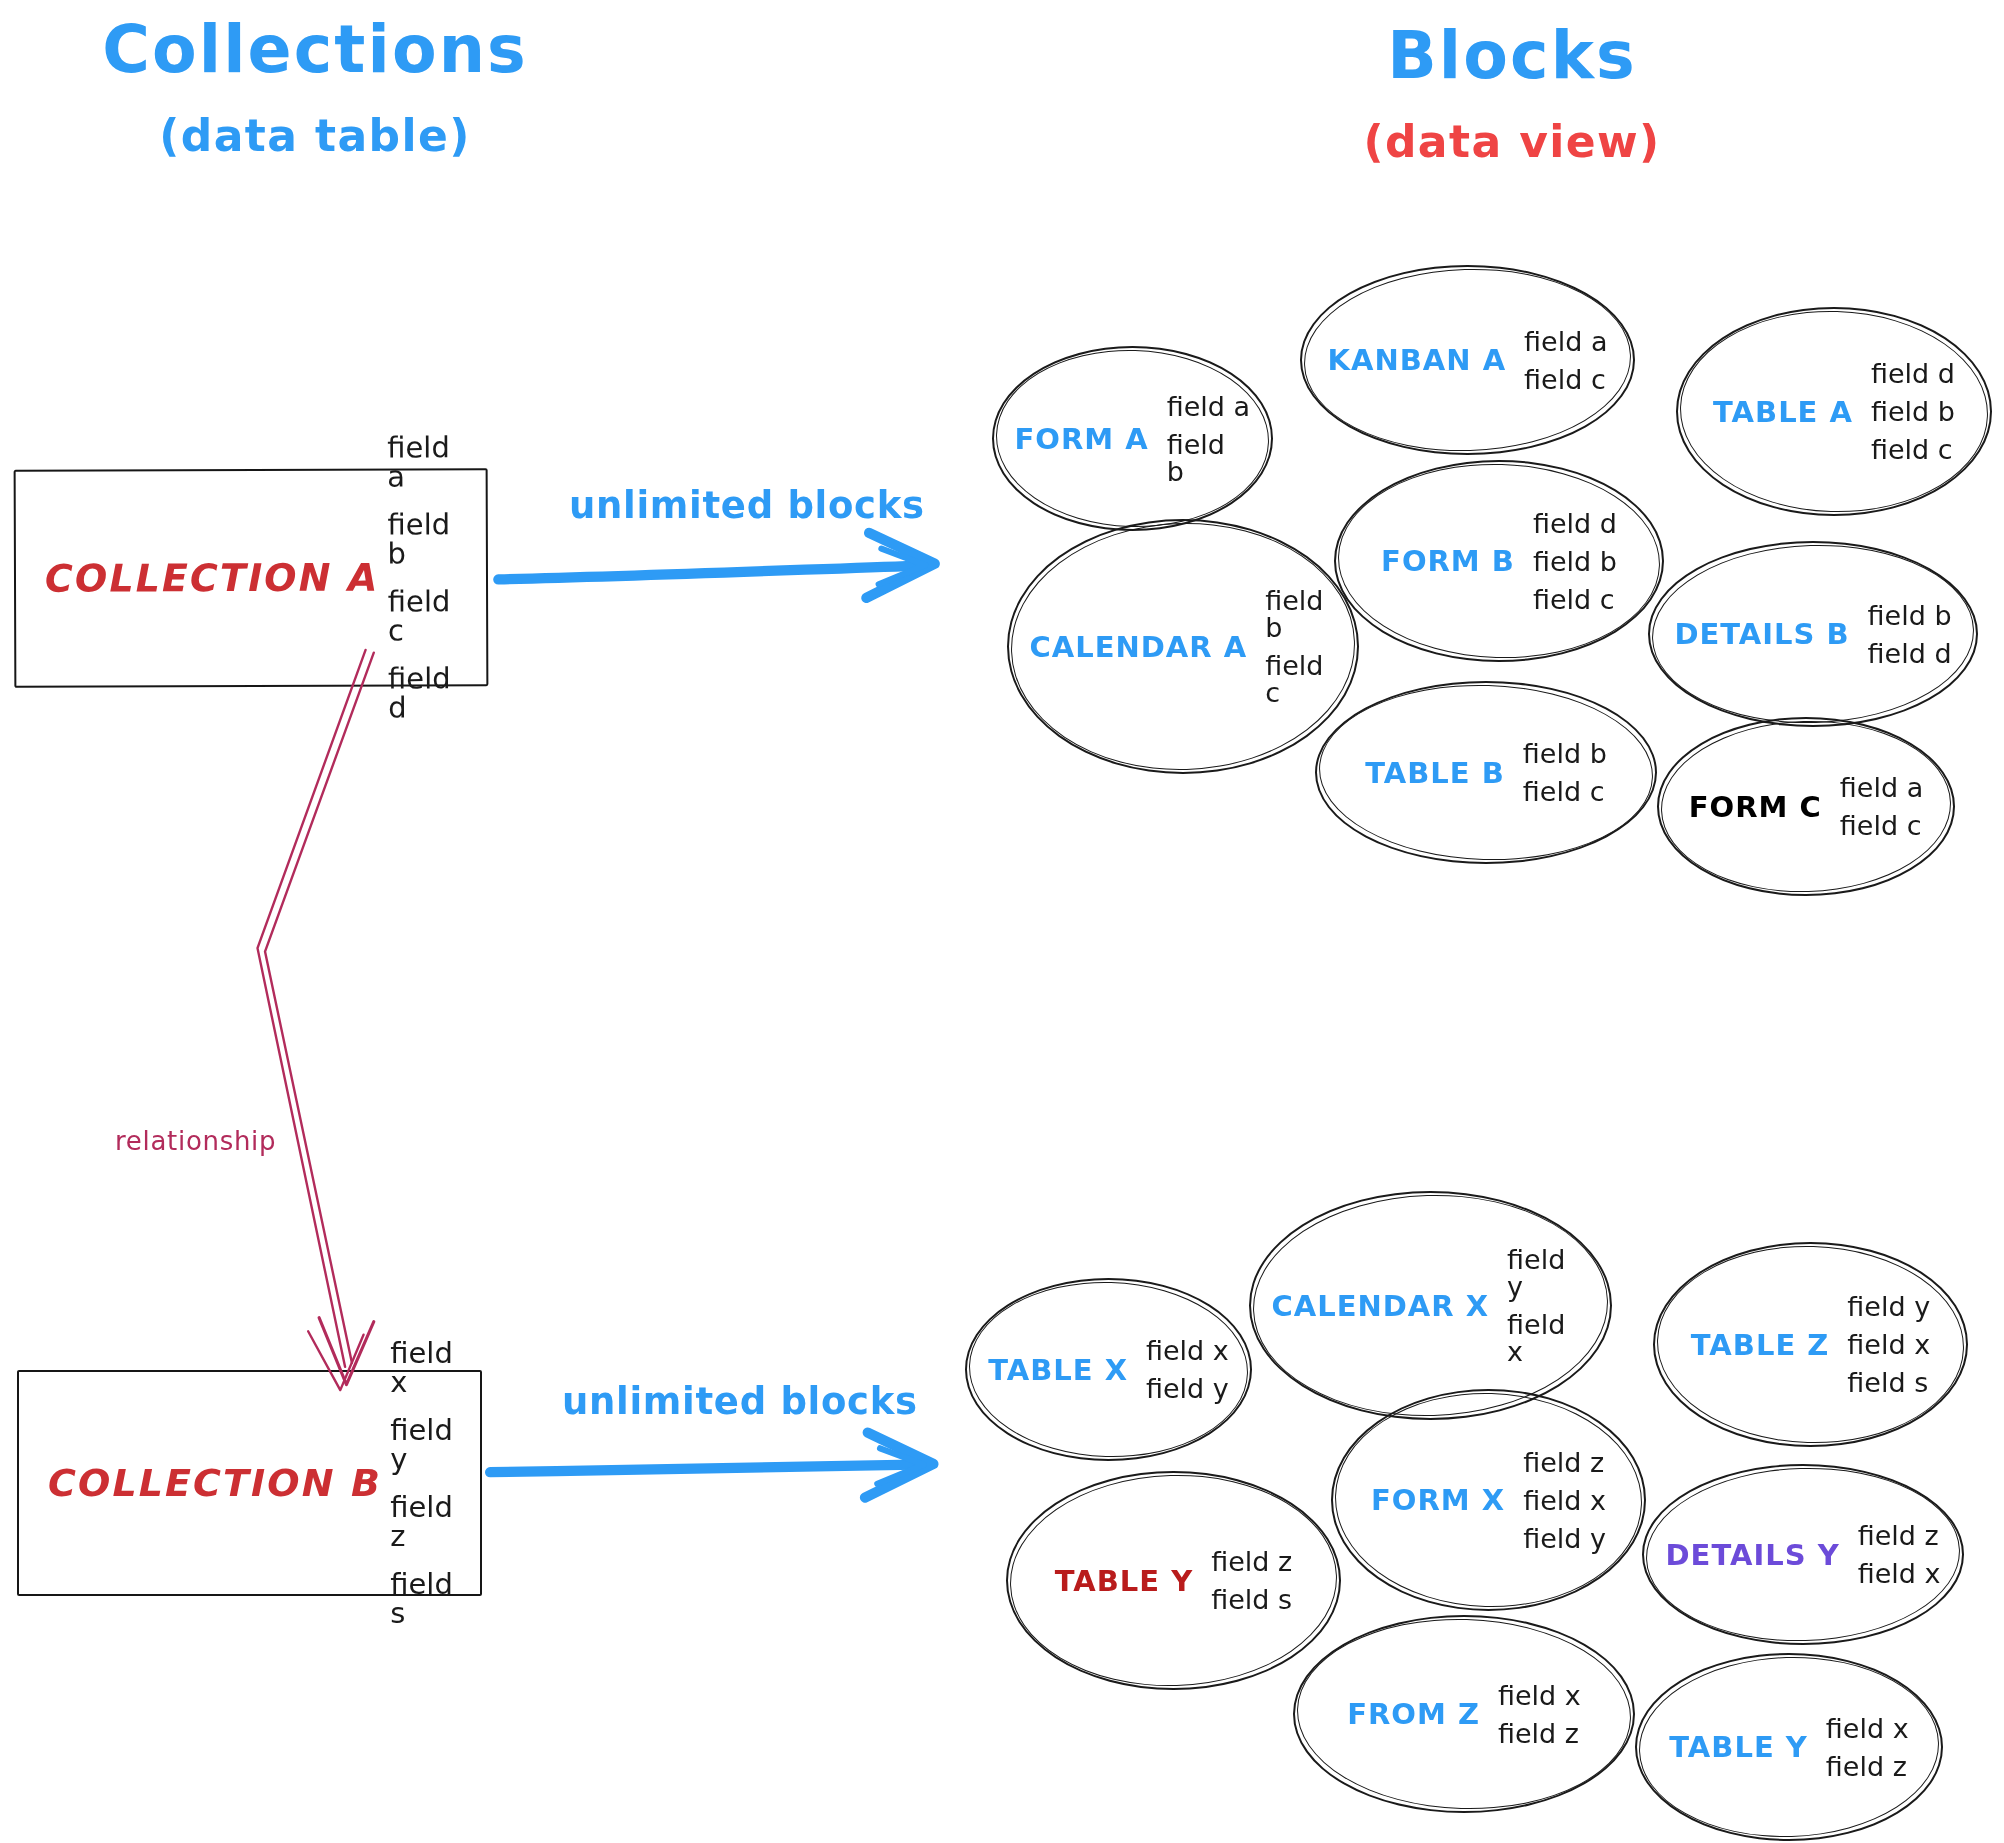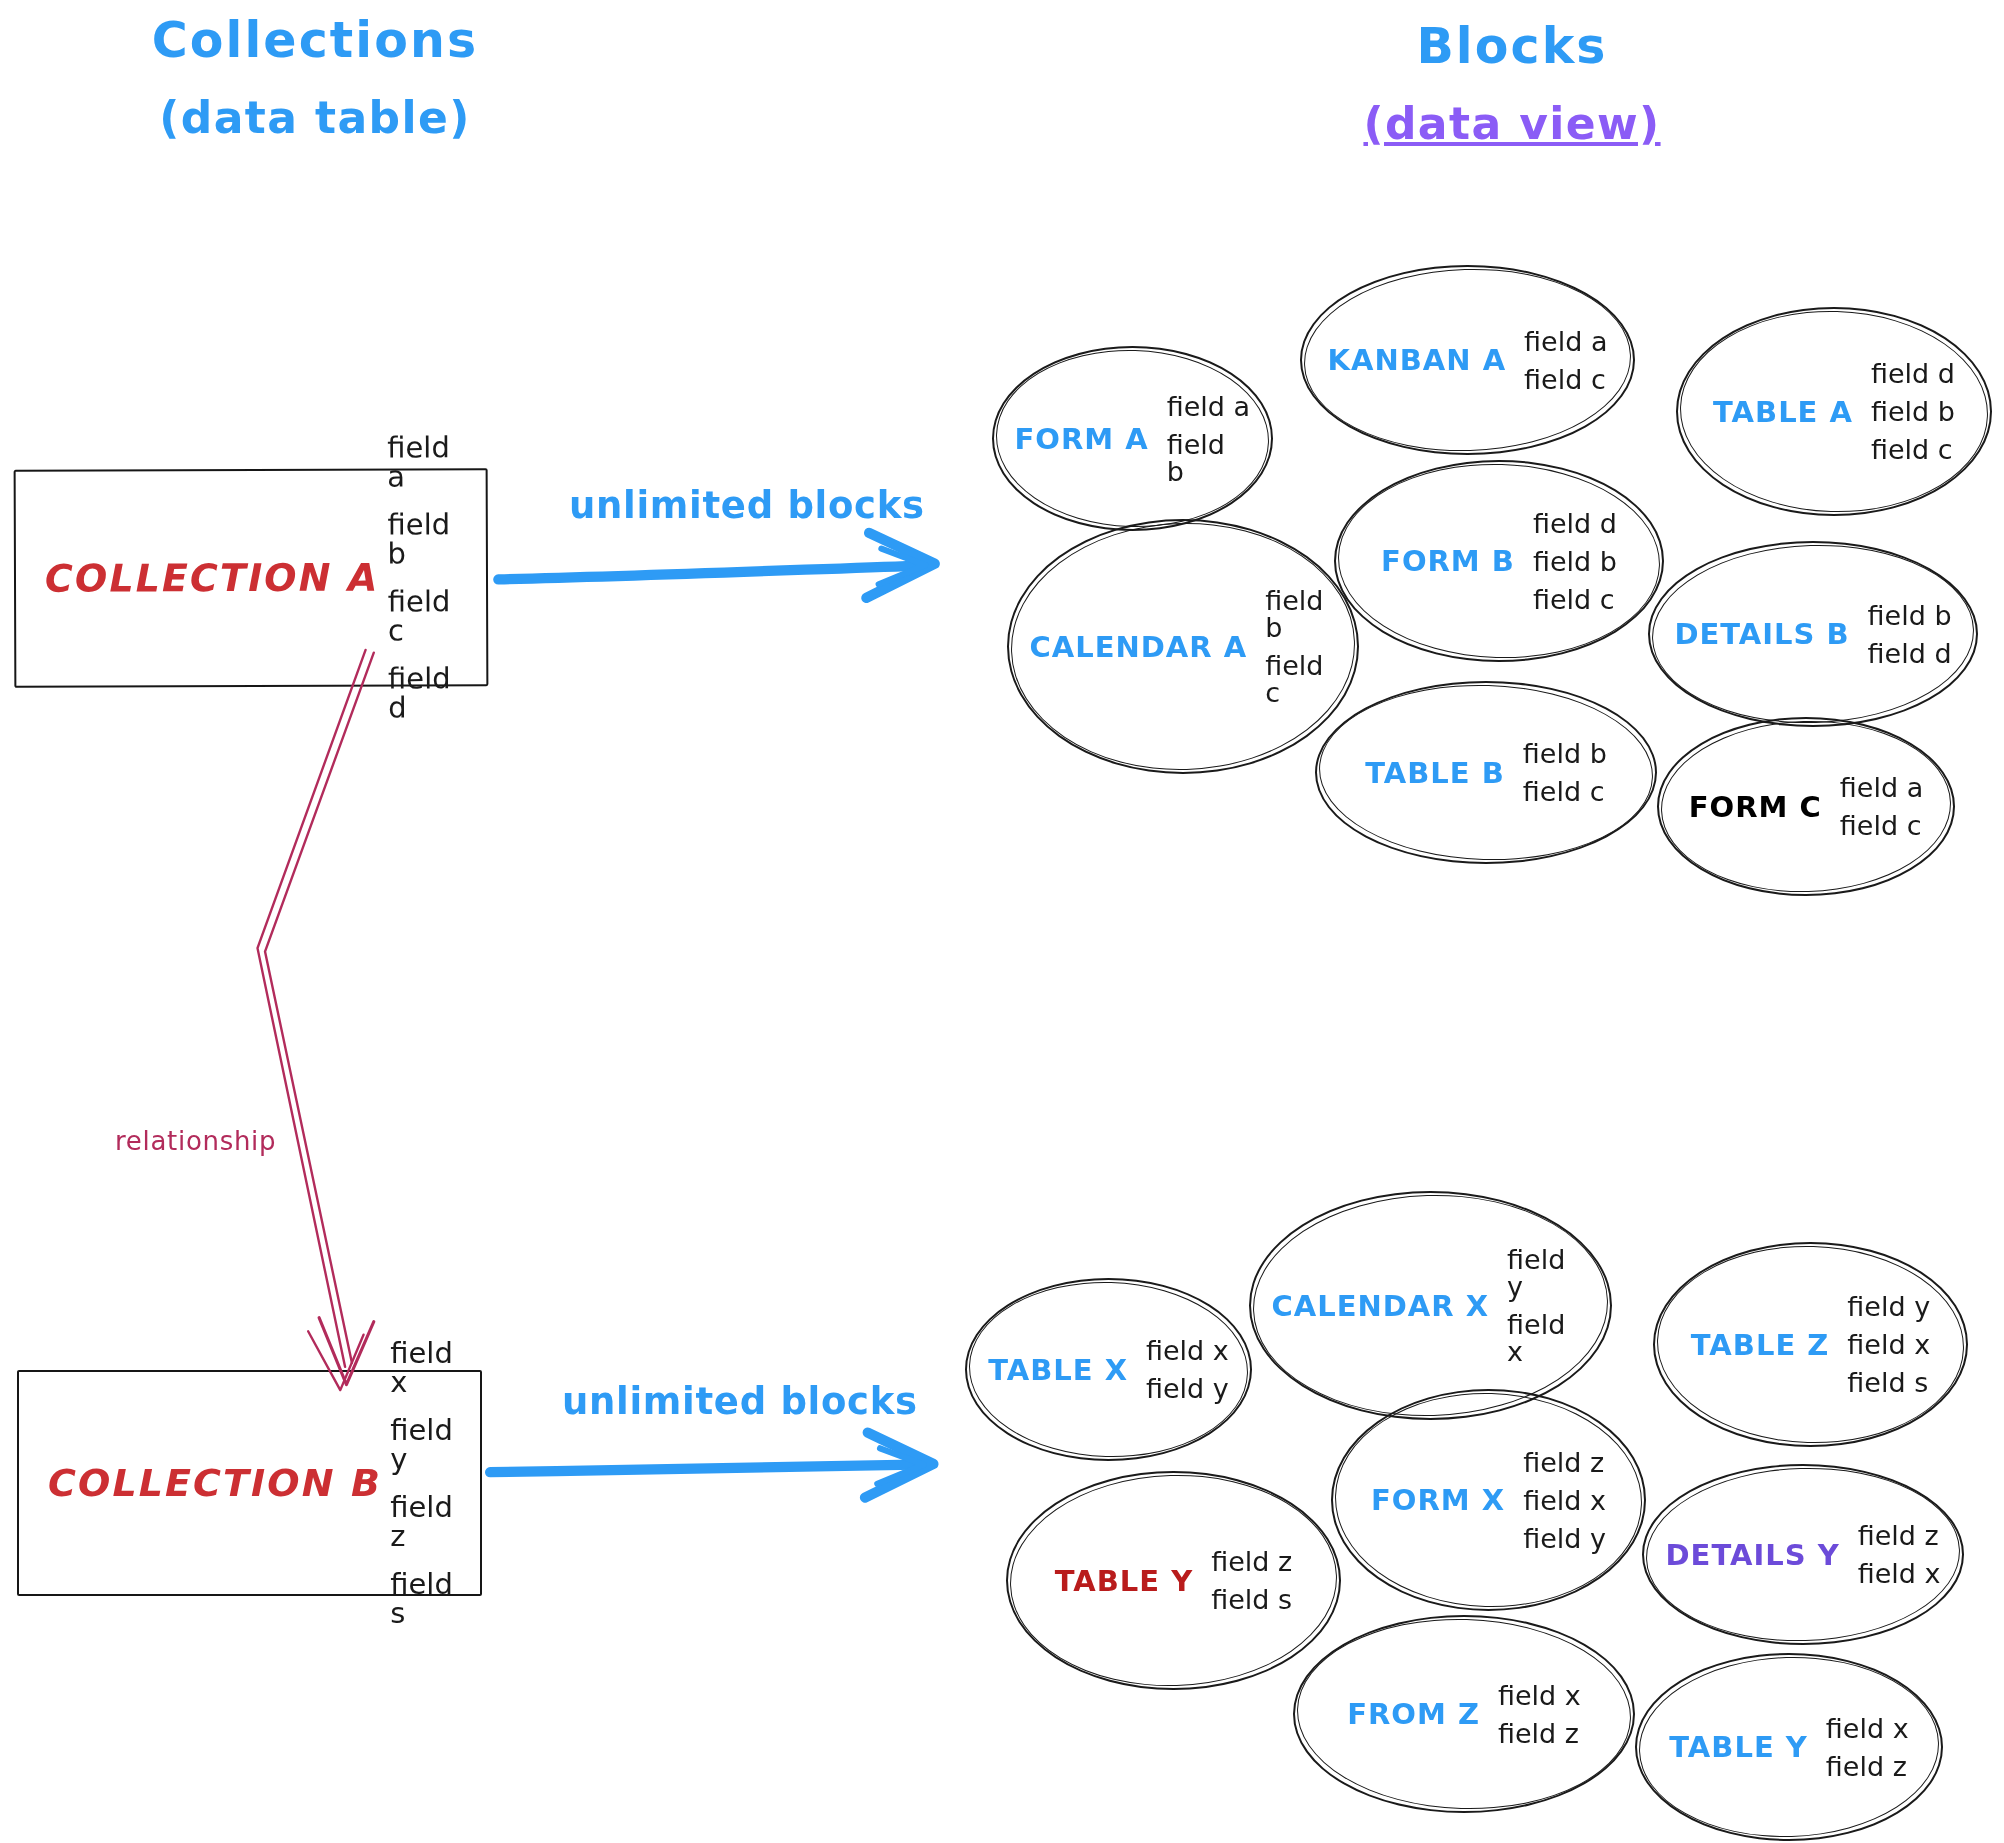--- a/index.html
+++ b/index.html
@@ -4,21 +4,21 @@
 <style>
   html,body{margin:0;padding:0;background:#ffffff;}
   .canvas{
     position:relative;width:2005px;height:1843px;background:#ffffff;
     font-family:"DejaVu Sans",sans-serif;color:#1a1a1a;overflow:hidden;
   }
   .overlay{position:absolute;left:0;top:0;width:2005px;height:1843px;pointer-events:none;z-index:6;}
 
   
   .heading{position:absolute;text-align:center;transform:translateX(-50%);white-space:nowrap;z-index:2;}
-  .h1{font-size:49px;font-weight:700;letter-spacing:2.1px;}
+  .h1{font-size:65px;font-weight:700;letter-spacing:2.1px;}
   .h2{font-size:44px;font-weight:600;margin-top:23px;letter-spacing:1.4px;}
 
   
   .colbox{
     position:absolute;border:2.7px solid #161616;background:#ffffff;border-radius:2.1px;
     display:flex;align-items:center;box-sizing:border-box;padding:0 27px 0 29px;gap:8.2px;z-index:3;
   }
   .colbox.tilt{transform:rotate(-0.2deg);}
   .cname{font-size:38px;font-weight:700;letter-spacing:2.1px;flex:1;white-space:nowrap;font-style:italic;}
   .cfields{display:flex;flex-direction:column;gap:19px;font-size:29px;line-height:1;align-items:flex-start;}
@@ -68,21 +68,21 @@
       <path d="M 450 1946 L 497 2032 L 531 1951" stroke="#b22b5b" stroke-width="3.5" fill="none" stroke-linecap="round" stroke-linejoin="round"></path>
     </g>
   </svg>
 
   <div class="heading" style="left:315px;top:12.3px;">
     <div class="h1" style="color: rgb(46, 155, 245);">Collections</div>
     <div class="h2" style="color: rgb(46, 155, 245);">(data table)</div>
   </div>
   <div class="heading" style="left:1512px;top:18px;">
     <div class="h1" style="color: rgb(46, 155, 245);">Blocks</div>
-    <div class="h2" style="color: #8b5cf6; text-decoration: underline;">(data view)</div>
+    <div class="h2" style="color: #ef4444;">(data view)</div>
   </div>
 
   <div class="colbox tilt" style="left:13.7px;top:469px;width:474px;height:218px;">
     <span class="cname" style="color: rgb(204, 47, 51);">COLLECTION A</span>
     <div class="cfields">
       <span>field a</span>
       <span>field b</span>
       <span>field c</span>
       <span>field d</span>
     </div>

